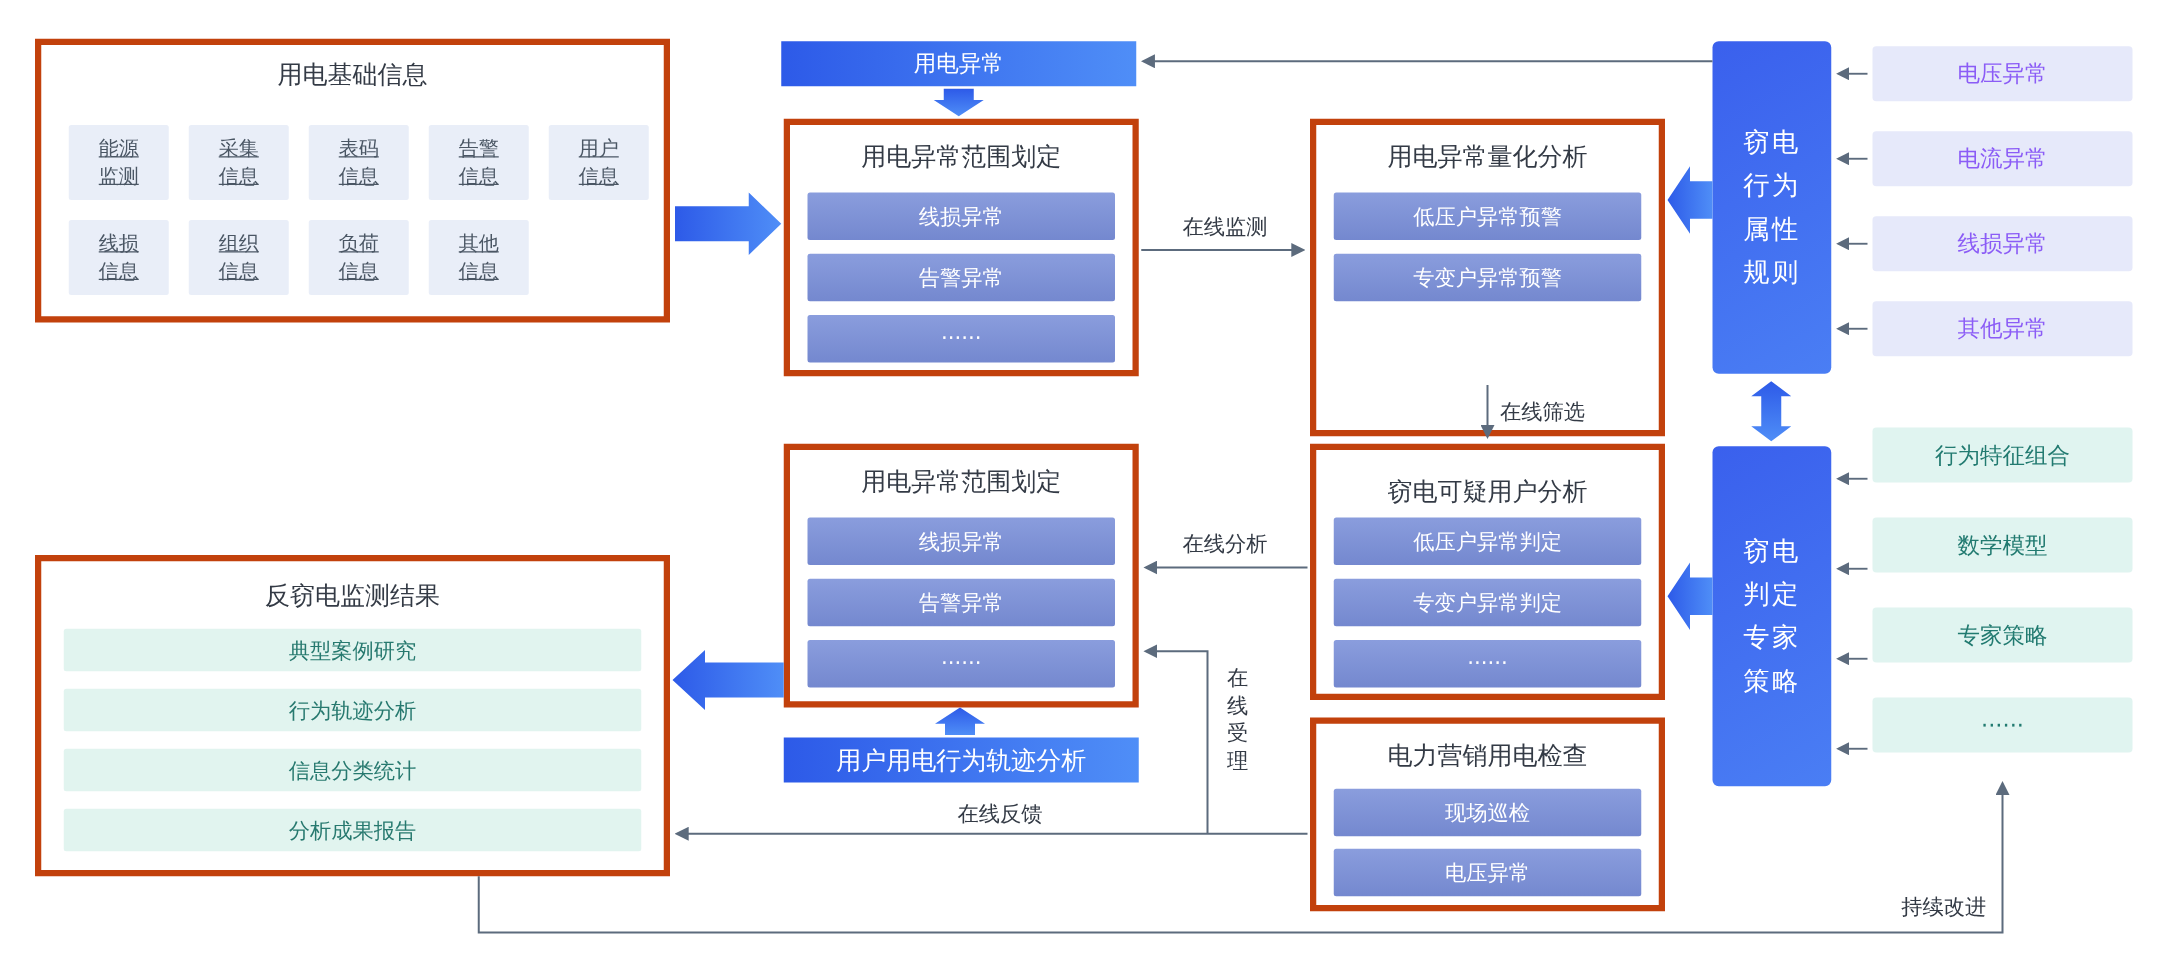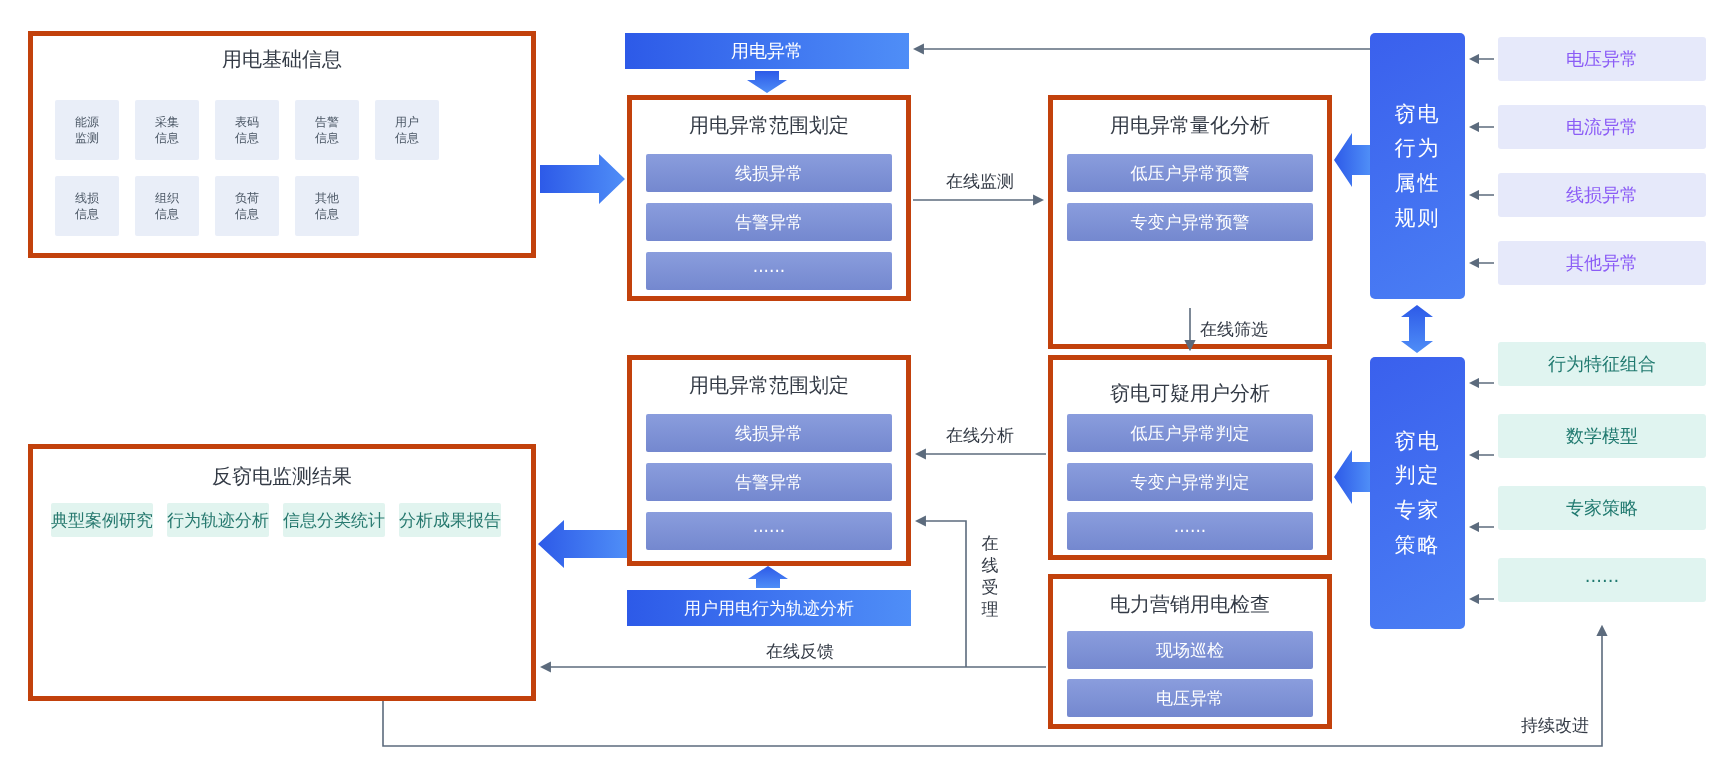--- a/index.html
+++ b/index.html
@@ -8,42 +8,42 @@
 
   .white-box { position:absolute; background:#ffffff; border:5px solid #c2410c; z-index:1; }
   .box-title { text-align:center; font-size:20px; color:#333a45; font-weight:500; }
 
   .rows { position:absolute; left:14px; right:14px; display:flex; flex-direction:column; gap:11px; }
   .blue-row { height:38px; display:flex; align-items:center; justify-content:center;
               color:#fff; font-size:17px;
               background:linear-gradient(180deg,#8a9ddd,#7488cf); border-radius:2px; }
 
   .grid-row { position:absolute; left:22px; display:flex; gap:16px; }
-  .grid-item { width:64px; height:60px; background:#e9eef8; border-radius:2px;
+  .grid-item { width:80px; height:60px; background:#e9eef8; border-radius:2px;
                display:flex; align-items:center; justify-content:center; text-align:center;
-               font-size:12px; line-height:1.35; color:#4a5664; white-space:pre-line; }
+               font-size:16px; line-height:1.35; color:#4a5664; white-space:pre-line;text-decoration:underline; }
 
   .banner { position:absolute; height:36px; display:flex; align-items:center; justify-content:center;
             color:#fff; background:linear-gradient(90deg,#2d5ae8,#4f8ef7); z-index:2; }
 
   .pill { position:absolute; left:846px; top:302px; width:260px; height:51px; border-radius:26px;
           background:linear-gradient(90deg,#2d5ae8,#4f8ef7); color:#fff; font-size:23px; font-weight:500;
           display:flex; align-items:center; justify-content:center; z-index:5; }
 
   .panel { position:absolute; left:1370px; width:95px; border-radius:5px;
            background:linear-gradient(150deg,#3a60ed,#4a7ef4); color:#fff; font-size:21px;
            letter-spacing:2px; line-height:1.65; text-align:center; white-space:pre-line;
            display:flex; align-items:center; justify-content:center; z-index:1; }
 
   .side-col { position:absolute; left:1498px; width:208px; display:flex; flex-direction:column; z-index:1; }
   .side-item { height:44px; border-radius:3px; display:flex; align-items:center; justify-content:center; font-size:18px; }
   .lavender .side-item { background:#e6e9fa; color:#8b5cf6; }
   .mint .side-item { background:#e0f4f0; color:#217a70; }
 
-  .result-rows { position:absolute; left:18px; right:18px; top:54px; display:flex; gap:14px; }
+  .result-rows { position:absolute; left:18px; right:18px; top:54px; display:flex; flex-direction:column; gap:14px; }
   .result-row { height:34px; background:#e1f4ef; color:#27796f; font-size:17px; border-radius:2px;
                 display:flex; align-items:center; justify-content:center; }
 
   .edge-label { position:absolute; z-index:4; font-size:17px; color:#333a45; text-align:center; }
   .edge-label.vertical { white-space:pre-line; line-height:1.3; }
 
   svg.overlay { position:absolute; left:0; top:0; z-index:2; pointer-events:none; }
 </style>
 </head>
 <body>
@@ -107,21 +107,21 @@
 
   <div class="white-box" style="left:627px; top:355px; width:284px; height:211px;">
     <div class="box-title" style="margin-top:12px;">用电异常范围划定</div>
     <div class="rows" style="top:54px;">
       <div class="blue-row">线损异常</div>
       <div class="blue-row">告警异常</div>
       <div class="blue-row">······</div>
     </div>
   </div>
 
-  <div class="banner" style="left:627px; top:590px; width:284px; font-size:17px;">用户用电行为轨迹分析</div>
+  <div class="banner" style="left:627px; top:590px; width:284px; font-size:20px;">用户用电行为轨迹分析</div>
 
   <div class="white-box" style="left:28px; top:444px; width:508px; height:257px;">
     <div class="box-title" style="margin-top:14px;">反窃电监测结果</div>
     <div class="result-rows">
       <div class="result-row">典型案例研究</div>
       <div class="result-row">行为轨迹分析</div>
       <div class="result-row">信息分类统计</div>
       <div class="result-row">分析成果报告</div>
     </div>
   </div>

